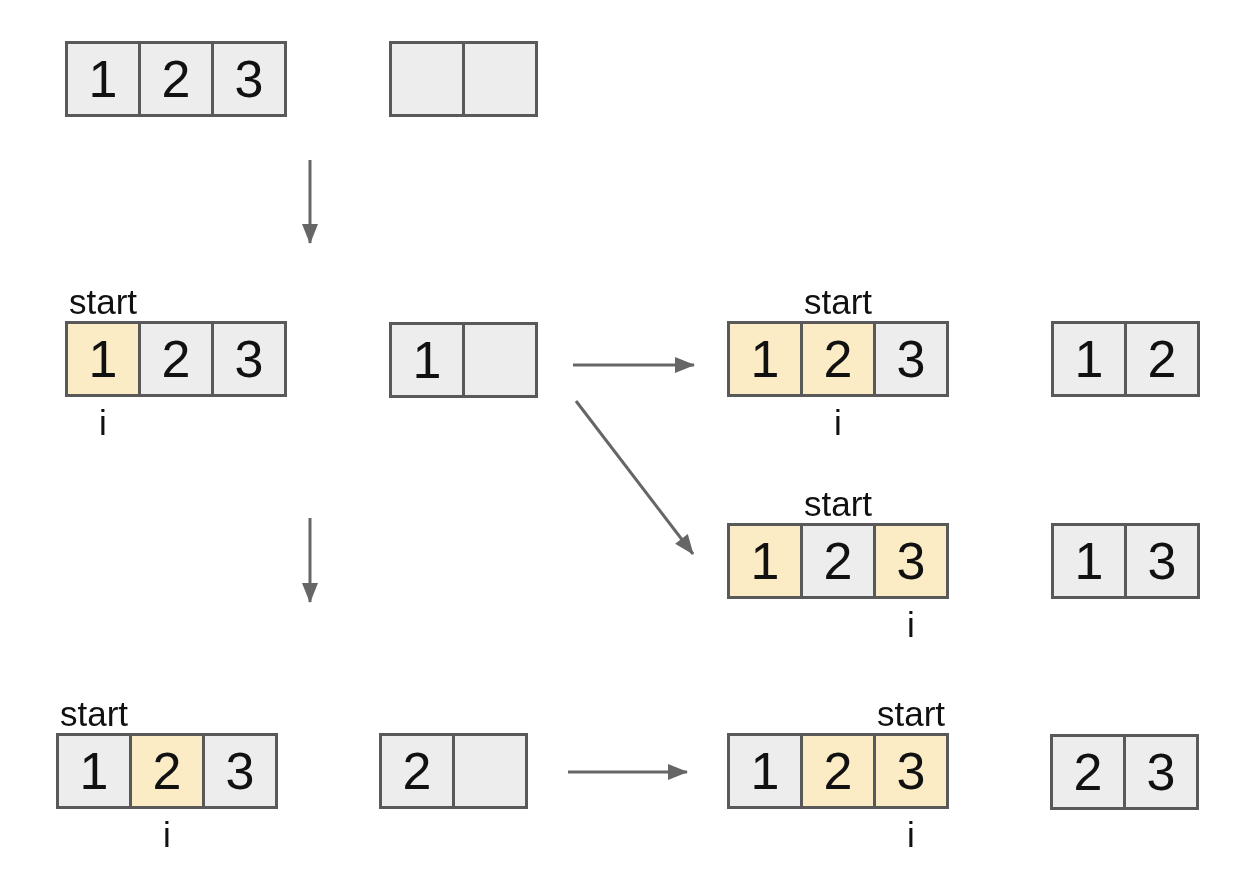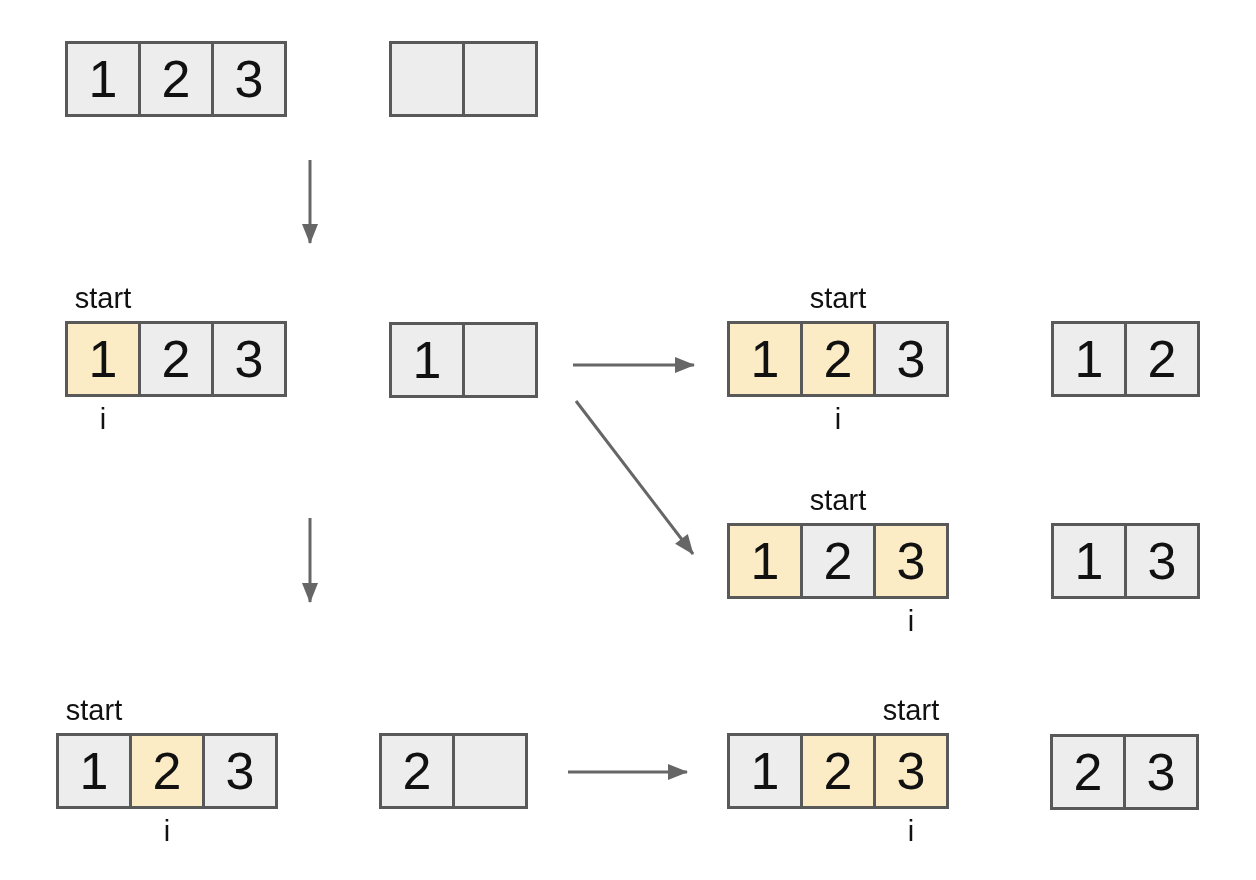--- a/index.html
+++ b/index.html
@@ -26,21 +26,21 @@
     width:76px;height:76px;
     border:3px solid var(--cell-border);
     background:var(--cell-fill);
     display:flex;align-items:center;justify-content:center;
     font-size:52px;line-height:1;color:var(--text);
   }
   .cell + .cell{margin-left:-3px;}
   .cell[data-hl="true"]{background:var(--cell-highlight);}
   .label{
     position:absolute;
-    font-size:29px;line-height:1;color:var(--text);
+    font-size:35px;line-height:1;color:var(--text);
     transform:translateX(-50%);
     white-space:nowrap;
   }
   .label.start{top:-37px;}
   .label.pointer{top:84px;}
   .arrows{position:absolute;left:0;top:0;width:1256px;height:880px;pointer-events:none;}
 </style>
 </head>
 <body>
 

